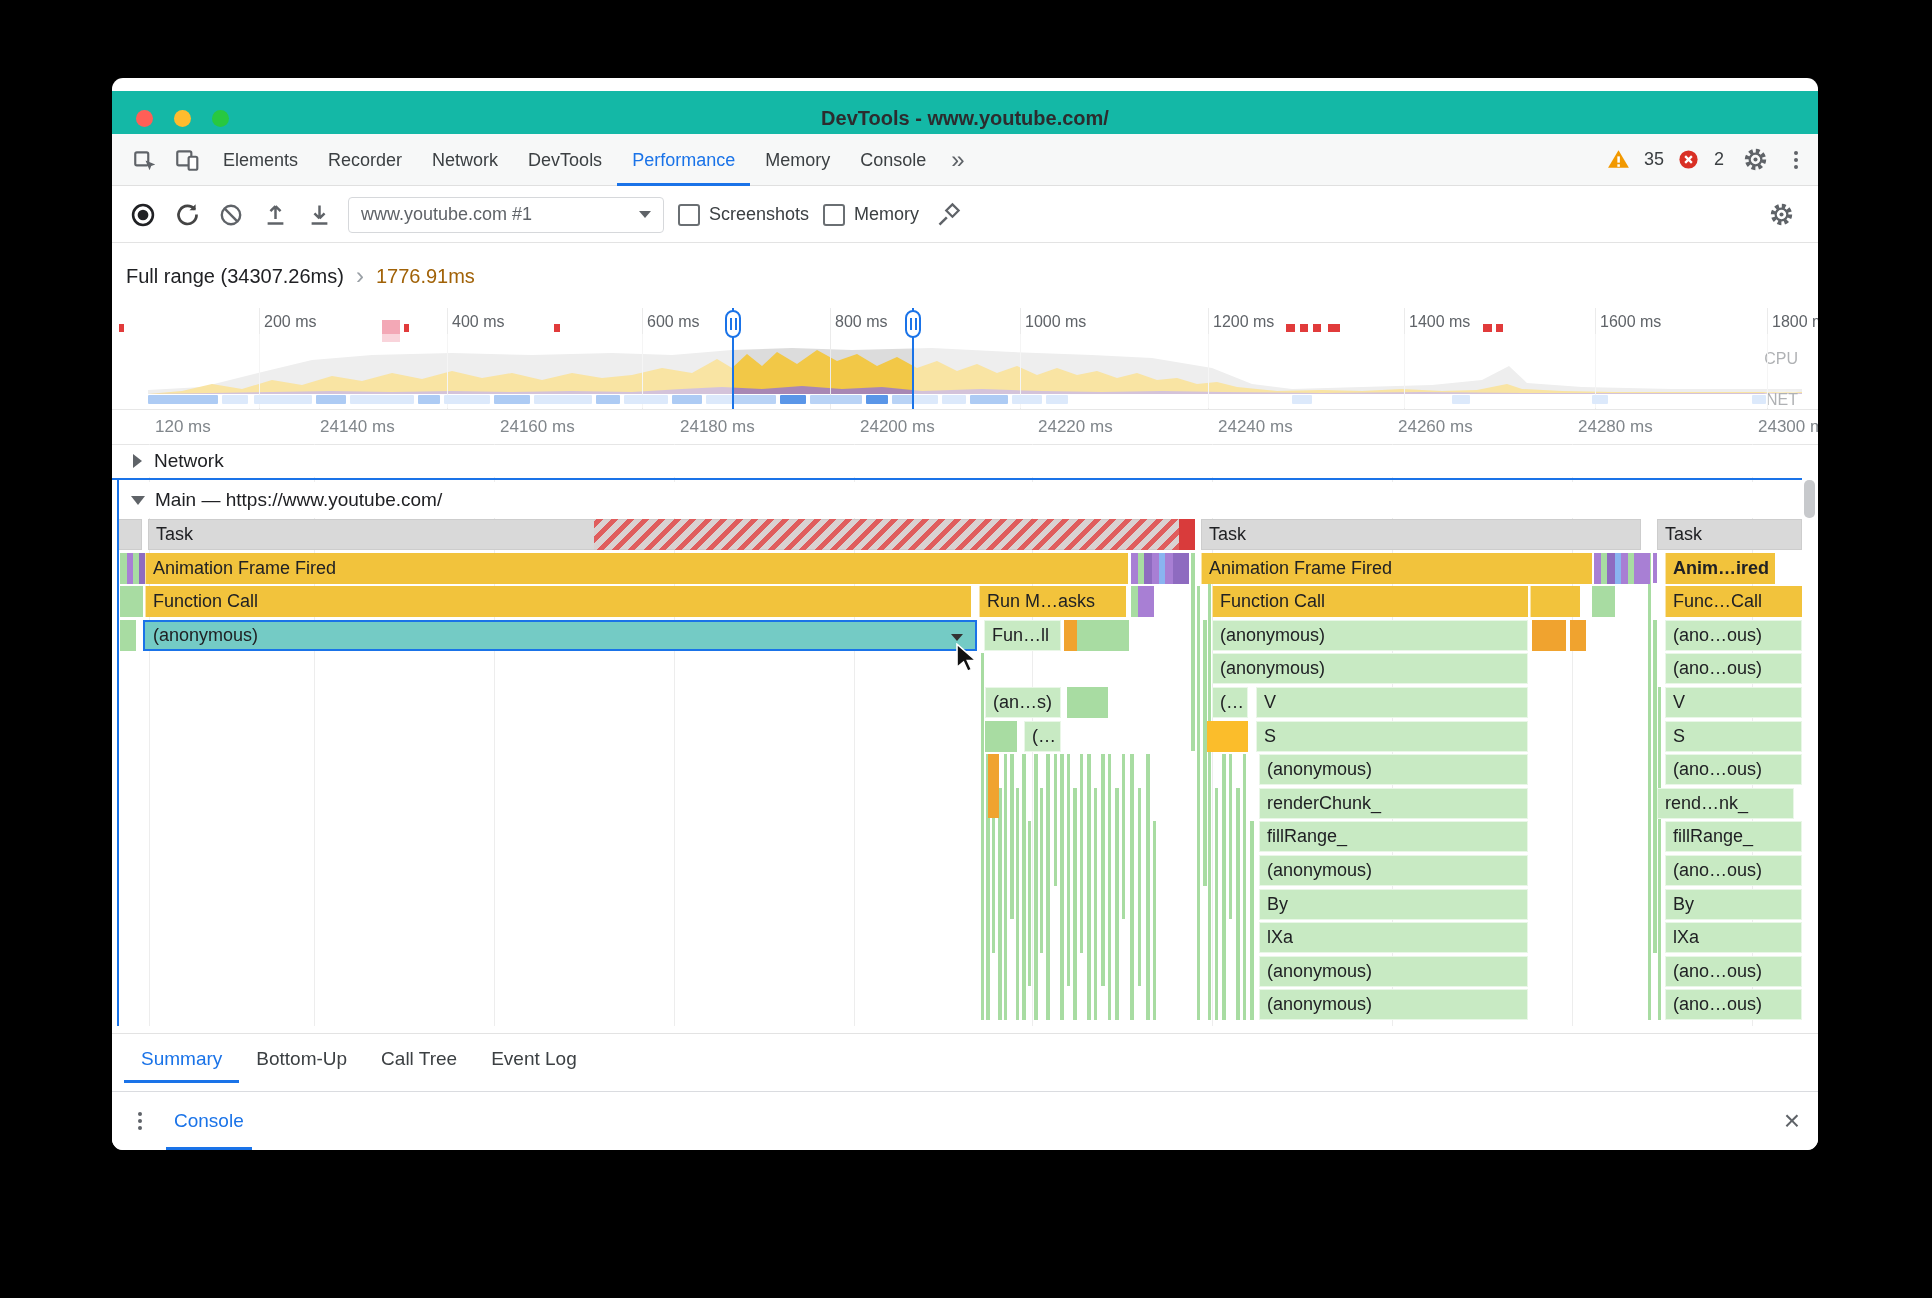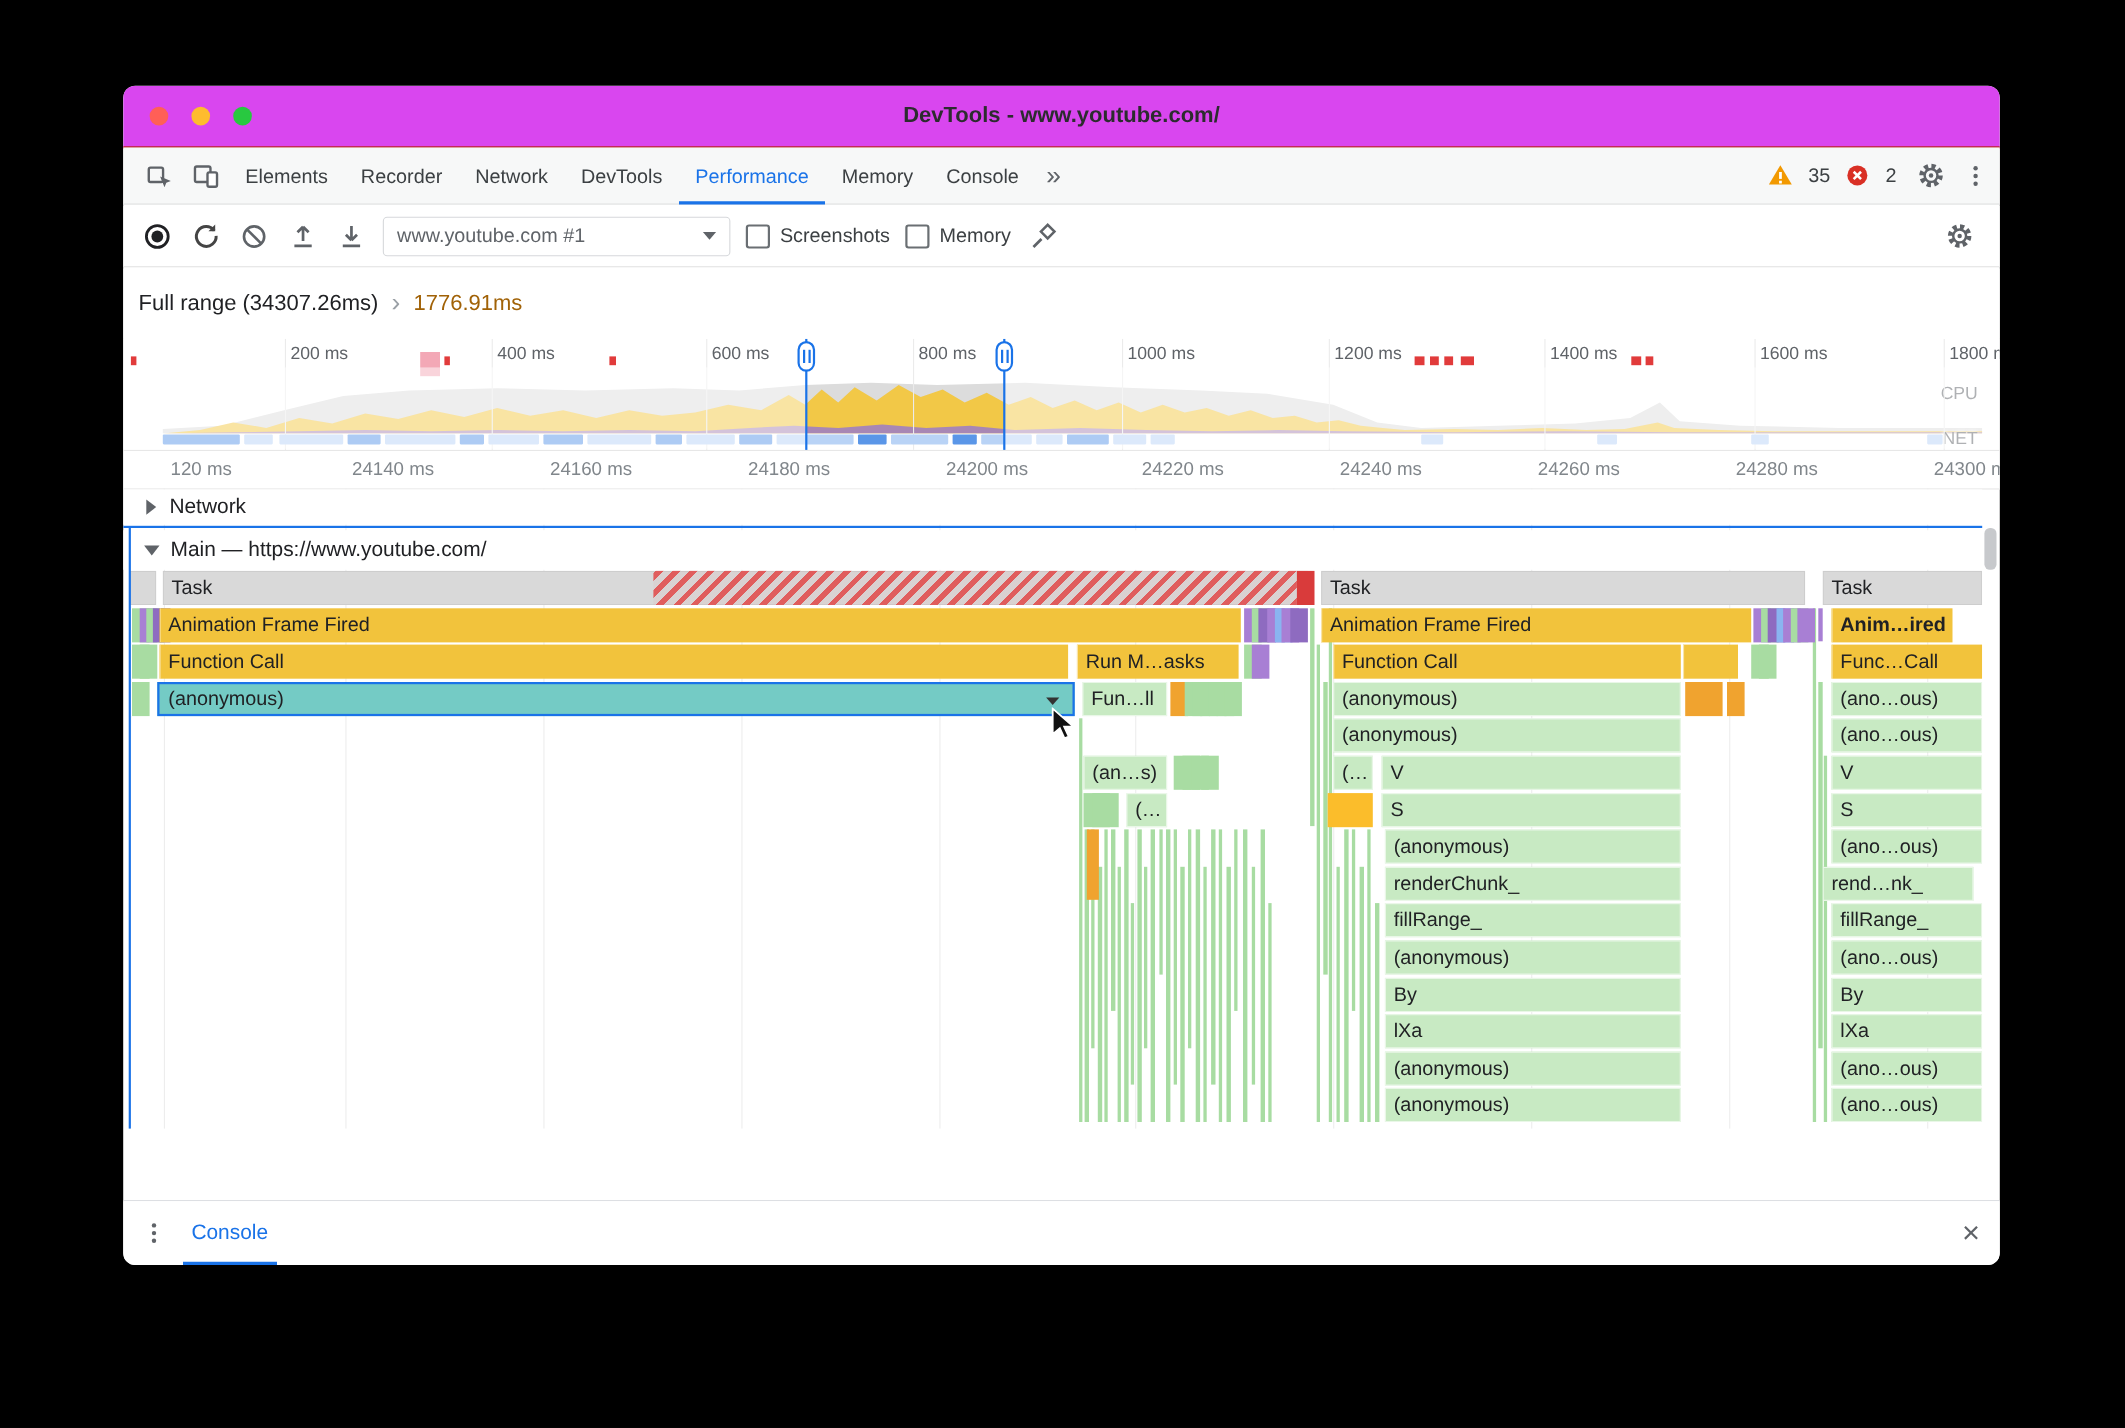--- a/index.html
+++ b/index.html
@@ -1,21 +1,21 @@
 <!DOCTYPE html>
 <html><head>
 <meta charset="utf-8">
 <style>
   html,body{margin:0;padding:0;background:#000;}
   .stage{position:relative;width:1932px;height:1298px;background:#000;overflow:hidden;
          font-family:"Liberation Sans",sans-serif;-webkit-font-smoothing:antialiased;}
   .window{position:absolute;left:112px;top:78px;width:1706px;height:1072px;background:#fff;
           border-radius:11px;overflow:hidden;box-shadow:0 25px 70px rgba(0,0,0,.6);}
   
-  .titlebar{position:absolute;left:0;top:0;width:100%;height:55px;background:#d946ef;
+  .titlebar{position:absolute;left:0;top:13px;width:100%;height:55px;background:#14b8a6;
             border-bottom:2px solid #b91c1c;}
   .light{position:absolute;top:19px;width:17px;height:17px;border-radius:50%;}
   .light.red{left:24px;background:#ff5f57;}
   .light.yellow{left:62px;background:#febc2e;}
   .light.green{left:100px;background:#28c840;}
   .wtitle{position:absolute;left:0;right:0;top:0;height:55px;line-height:55px;text-align:center;
           font-size:20px;font-weight:bold;color:#2c2c2e;}
   
   .tabbar{position:absolute;left:0;top:56px;width:100%;height:52px;background:#f7f8f8;
           border-bottom:1px solid #e0e0e0;display:flex;align-items:center;padding:0 12px;box-sizing:border-box;}
@@ -478,20 +478,26 @@
     <div class="cursor">
       <svg width="26" height="30" viewBox="0 0 18 24">
           <path d="M1,1 L1,19.5 L6.2,15.2 L9.6,22.6 L12.6,21.2 L9.3,14 L16,14 Z" fill="#111" stroke="#fff" stroke-width="1.3"></path>
         </svg>
     </div>
 
     <div class="vscroll">
       <div class="vthumb"></div>
     </div>
 
+    <div class="bottom-tabs" id="bottom-tabs">
+        <div class="btab active">Summary</div>
+        <div class="btab">Bottom-Up</div>
+        <div class="btab">Call Tree</div>
+        <div class="btab">Event Log</div>
+      </div>
 
     <div class="sep2"></div>
     <div class="drawer">
       <span class="kebab">
           <i></i>
           <i></i>
           <i></i>
         </span>
       <span class="consoletab">Console</span>
       <span class="close">×</span>

